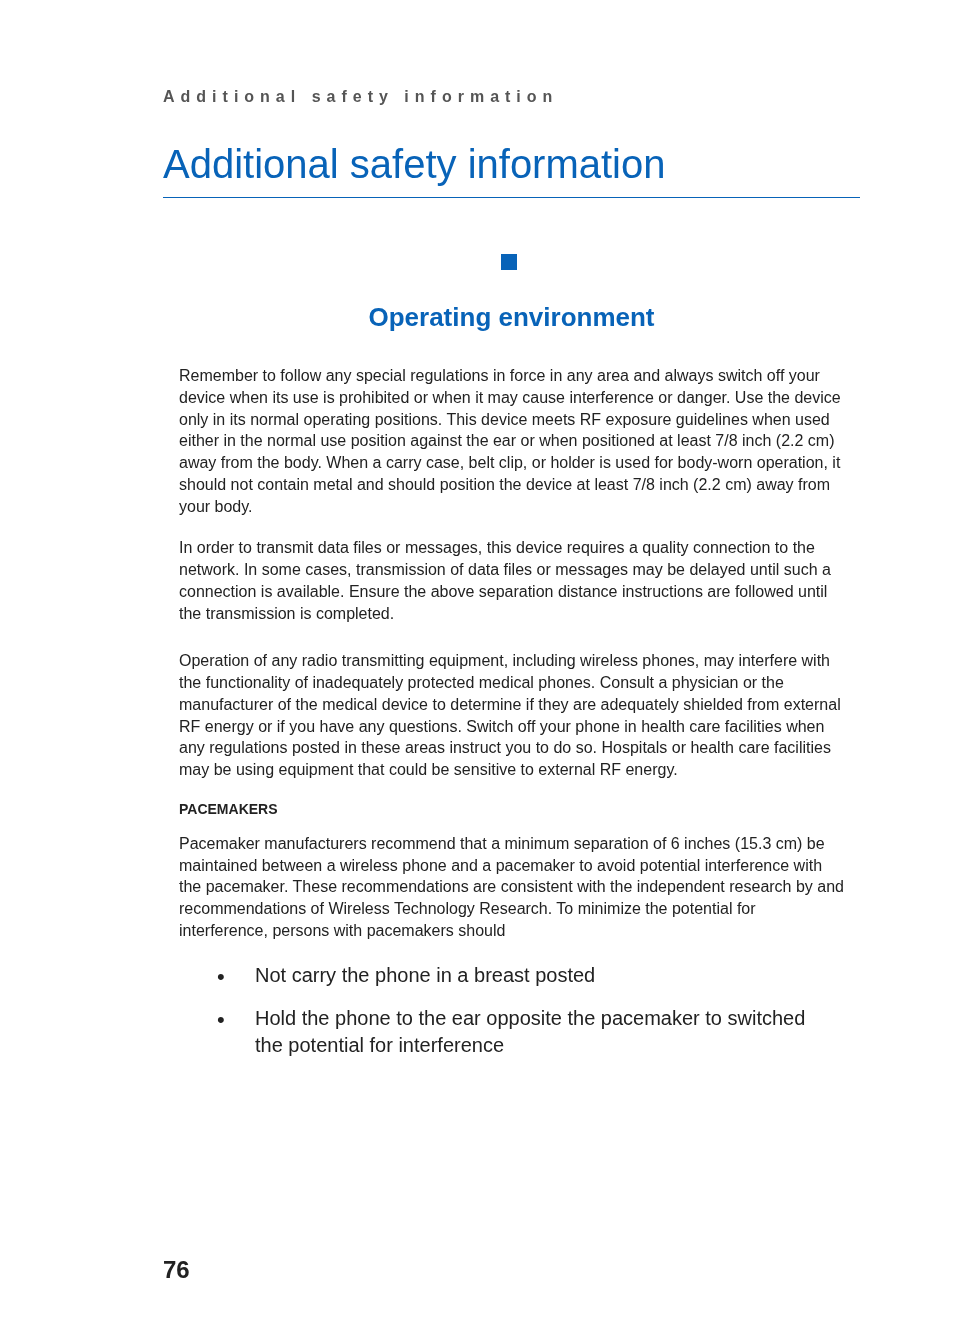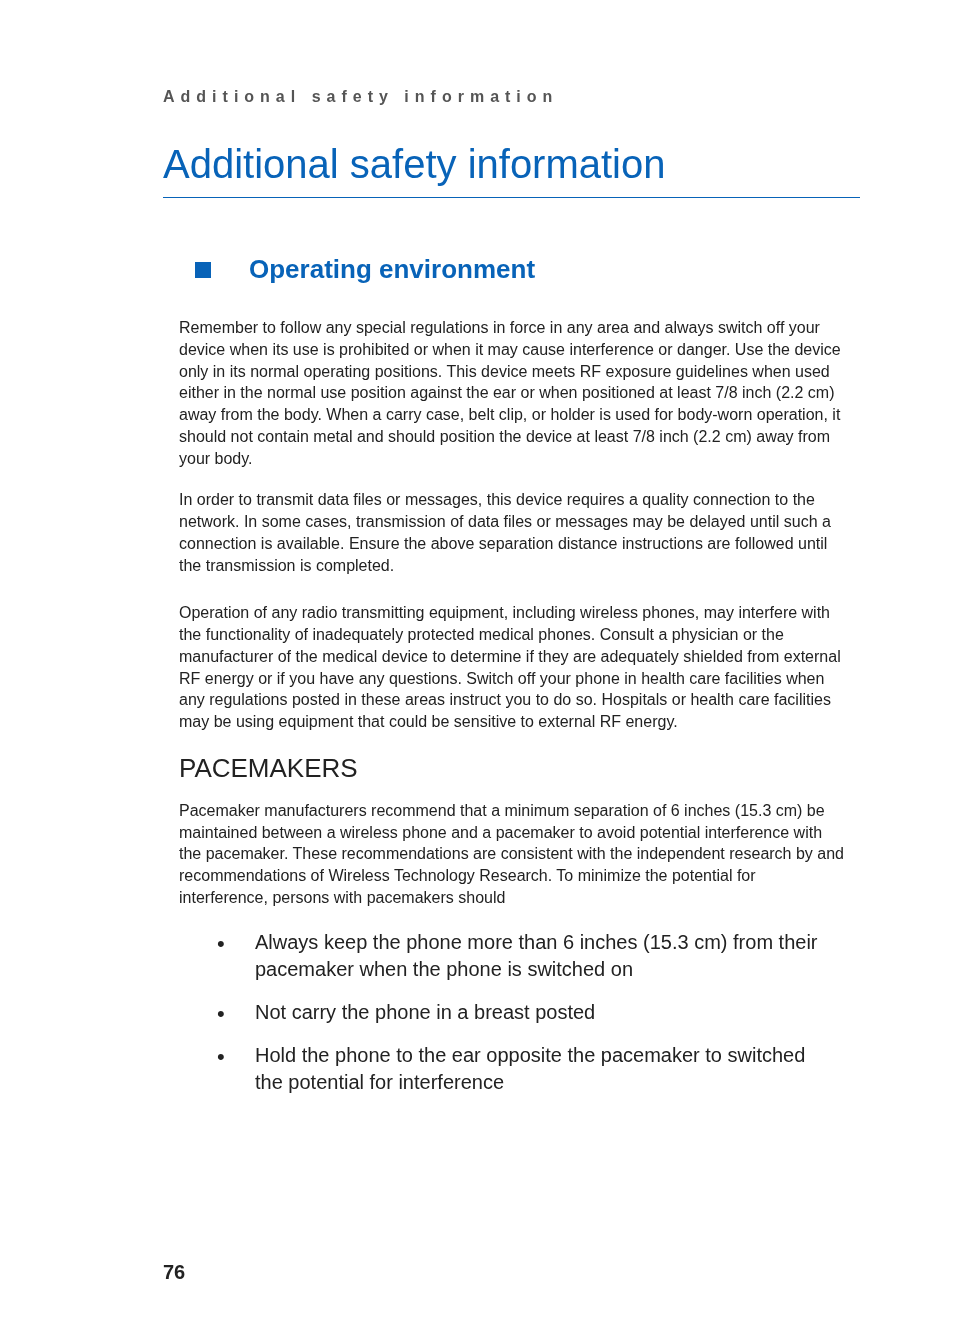--- a/index.html
+++ b/index.html
@@ -31,42 +31,43 @@
       border-bottom: 1px solid #0863b8;
       margin-bottom: 40px;
     }
     .section {
       margin-bottom: 26px;
     }
     .section-header {
       display: flex;
       align-items: center;
       margin-bottom: 4px;
+      flex-direction: column;
     }
     .square-bullet {
       width: 16px;
       height: 16px;
       background: #0863b8;
       margin-right: 22px;
       flex-shrink: 0;
     }
     .section-title {
       font-size: 26px;
       color: #0863b8;
       font-weight: bold;
     }
     .body-text {
       font-size: 16px;
       line-height: 1.36;
       color: #222;
       margin-bottom: 20px;
     }
     .subsection-title {
-      font-size: 26px;
-      font-weight: normal;
+      font-size: 14px;
+      font-weight: bold;
       color: #222;
       margin-bottom: 4px;
       margin-top: 8px;
     }
     ul.bullet-list {
       list-style: none;
       padding-left: 0;
       margin-bottom: 16px;
     }
     ul.bullet-list li {
@@ -82,21 +83,21 @@
       position: absolute;
       left: 22px;
       top: 0;
       font-size: 22px;
       color: #222;
     }
     .page-number {
       position: absolute;
       bottom: 54px;
       left: 115px;
-      font-size: 20px;
+      font-size: 24px;
       font-weight: bold;
       color: #222;
     }
   </style>
 </head>
 <body>
 
 <div class="running-header">Additional safety information</div>
 
 <h1 class="chapter-title">Additional safety information</h1>
@@ -109,19 +110,18 @@
   <p class="body-text">Remember to follow any special regulations in force in any area and always switch off your device when its use is prohibited or when it may cause interference or danger. Use the device only in its normal operating positions. This device meets RF exposure guidelines when used either in the normal use position against the ear or when positioned at least 7/8 inch (2.2 cm) away from the body.  When a carry case, belt clip, or holder is used for body-worn operation, it should not contain metal and should position the device at least 7/8 inch (2.2 cm) away from your body.</p>
   <p class="body-text">In order to transmit data files or messages, this device requires a quality connection to the network. In some cases, transmission of data files or messages may be delayed until such a connection is available. Ensure the above separation distance instructions are followed until the transmission is completed.</p>
 </div>
 
 <div class="section">
   <p class="body-text">Operation of any radio transmitting equipment, including wireless phones, may interfere with the functionality of inadequately protected medical phones. Consult a physician or the manufacturer of the medical device to determine if they are adequately shielded from external RF energy or if you have any questions. Switch off your phone in health care facilities when any regulations posted in these areas instruct you to do so. Hospitals or health care facilities may be using equipment that could be sensitive to external RF energy.</p>
 
   <div class="subsection-title">PACEMAKERS</div>
   <p class="body-text">Pacemaker manufacturers recommend that a minimum separation of 6 inches (15.3 cm) be maintained between a wireless phone and a pacemaker to avoid potential interference with the pacemaker. These recommendations are consistent with the independent research by and recommendations of Wireless Technology Research. To minimize the potential for interference, persons with pacemakers should</p>
   <ul class="bullet-list">
-    <li>Always keep the phone more than 6 inches (15.3 cm) from their pacemaker when the phone is switched on</li>
     <li>Not carry the phone in a breast posted</li>
     <li>Hold the phone to the ear opposite the pacemaker to switched the potential for interference</li>
   </ul>
 </div>
 
 <div class="page-number">76</div>
 
 </body></html>

